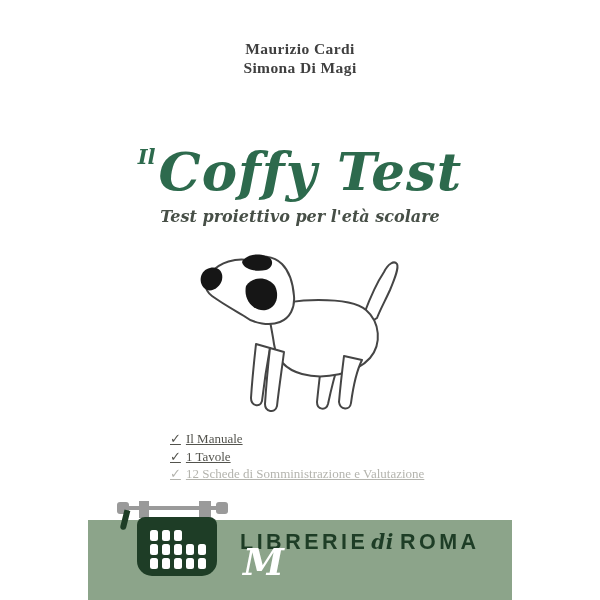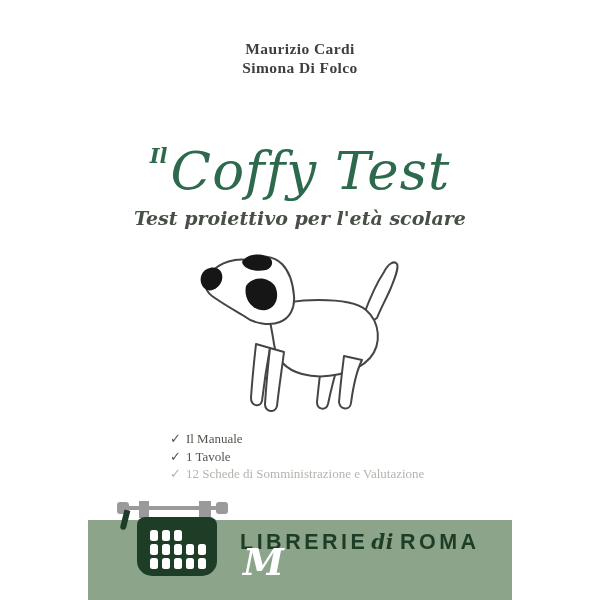--- a/index.html
+++ b/index.html
@@ -20,33 +20,33 @@
   
   .authors{position:absolute;top:40px;left:0;width:600px;text-align:center;
            color:var(--author-gray);font-weight:bold;font-size:15.5px;line-height:18.5px;
            letter-spacing:0.4px;}
 
   
   .title-row{position:absolute;top:140px;left:0;width:600px;text-align:center;
              color:var(--title-green);white-space:nowrap;}
   .title-prefix{font-family:"DejaVu Serif", serif;font-style:italic;font-weight:bold;
                 font-size:21px;vertical-align:26px;margin-right:3px;}
-  .title-main{font-family:"DejaVu Serif", serif;font-style:italic;font-weight:normal;
+  .title-main{font-family:"DejaVu Serif", serif;font-style:italic;font-weight:bold;
               font-size:53px;letter-spacing:1px;}
   .subtitle{position:absolute;top:207px;left:0;width:600px;text-align:center;
             color:var(--subtitle-gray);font-family:"DejaVu Serif", serif;
-            font-style:italic;font-weight:bold;font-size:19px;}
+            font-style:italic;font-weight:bold;font-size:16px;}
 
   
   .dog{position:absolute;left:182px;top:252px;width:230px;height:170px;}
 
   
   .contents{position:absolute;left:170px;top:430px;margin:0;padding:0;list-style:none;
             font-size:13px;line-height:17.5px;}
-  .contents li{white-space:nowrap;}
+  .contents li{white-space:nowrap;text-decoration:underline;}
   .contents li.dark{color:var(--item-dark);}
   .contents li.light{color:var(--item-light);}
   .contents .chk{margin-right:5px;}
 
   
   .banner{position:absolute;left:88px;top:520px;width:424px;height:80px;
           background:var(--banner-bg);}
   .store-line{position:absolute;left:152px;top:10px;white-space:nowrap;
               color:var(--banner-dark);font-family:"Liberation Sans", sans-serif;
               font-weight:bold;font-size:21.5px;letter-spacing:3.5px;z-index:1;}
@@ -81,21 +81,21 @@
   .tw-keys .key{position:static;width:8px;height:11px;background:#ffffff;border-radius:2.5px;}
 
 </style>
 </head>
 <body>
 
 <div class="page">
 
   <div class="authors">
     <div>Maurizio Cardi</div>
-    <div>Simona Di Folco</div>
+    <div>Simona Di Magi</div>
   </div>
 
   <div class="title-row">
     <span class="title-prefix">Il</span><span class="title-main">Coffy Test</span>
   </div>
 
   <div class="subtitle">Test proiettivo per l'età scolare</div>
 
   <svg class="dog" viewBox="0 0 230 170">
     <g stroke="#454545" stroke-width="2" fill="#ffffff" stroke-linejoin="round" stroke-linecap="round">

